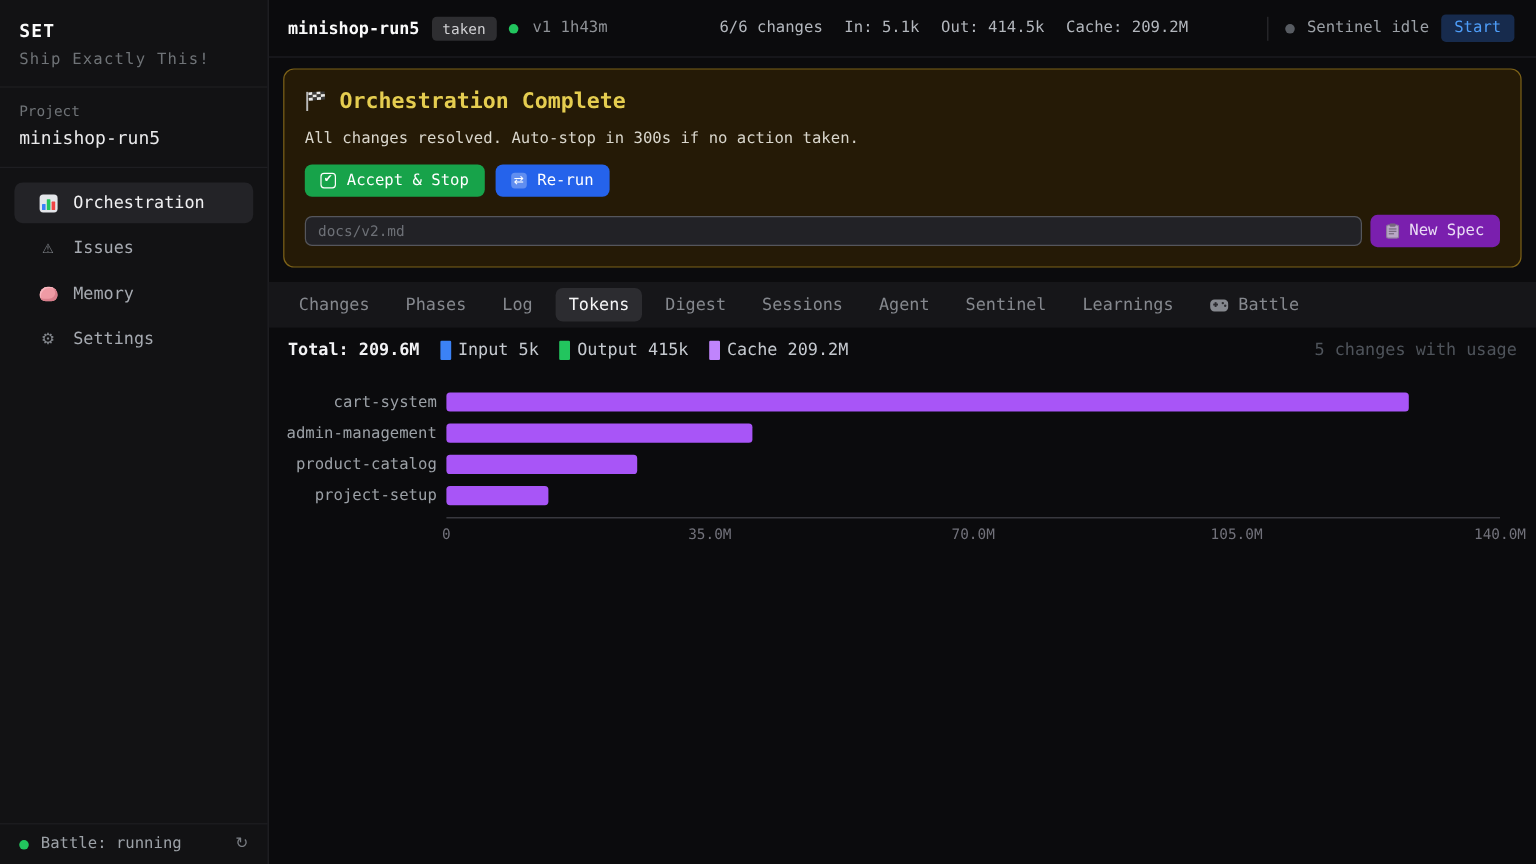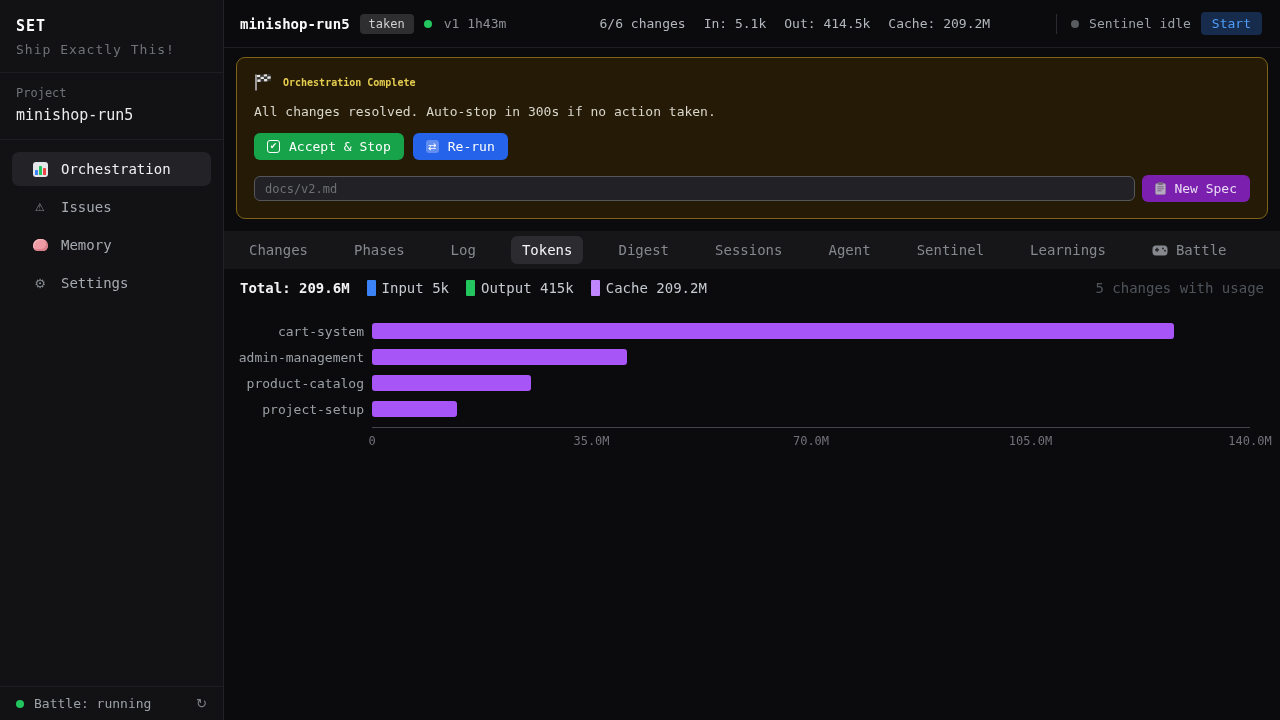--- a/index.html
+++ b/index.html
@@ -44,35 +44,35 @@
   .topbar .version { color:#8e9196; margin-left:2px; }
   .top-stats { margin-left:auto; margin-right:56px; display:flex; gap:18px; color:#b3b7bd; }
   .sentinel-group { display:flex; align-items:center; gap:10px; }
   .vdivider { width:1px; height:20px; background:#2c2c30; margin-right:4px; }
   .sentinel-label { color:#9ca1a7; }
   .start-btn { background:#172b4d; color:#4e9df8; border:none; border-radius:4px; padding:4px 11px; font-size:13px; font-family:inherit; cursor:pointer; }
 
   
   .banner { margin:9px 12px 0; background:#251a06; border:1px solid #7d6218; border-radius:9px; padding:16px 17px; }
   .banner-title-row { display:flex; align-items:center; gap:11px; }
-  .banner-title { color:#e5cd50; font-size:10px; font-weight:bold; }
+  .banner-title { color:#e5cd50; font-size:18px; font-weight:bold; }
   .banner-msg { margin-top:13px; color:#d9d6cc; font-size:13px; }
   .banner-actions { margin-top:14px; display:flex; gap:9px; }
   .btn { display:flex; align-items:center; gap:9px; border:none; border-radius:6px; height:27px; padding:0 13px; font-size:13px; font-family:inherit; color:#fff; cursor:pointer; }
   .btn-green { background:#17a34a; }
   .btn-blue { background:#2563eb; }
   .checkbox-ic { width:13px; height:13px; border:1.5px solid #fff; border-radius:3px; display:flex; align-items:center; justify-content:center; font-size:9px; line-height:1; font-family:"DejaVu Sans",sans-serif; }
   .loop-ic { width:13px; height:13px; background:rgba(255,255,255,.28); border-radius:3px; display:flex; align-items:center; justify-content:center; font-size:10px; line-height:1; font-family:"DejaVu Sans",sans-serif; }
   .spec-row { margin-top:15px; display:flex; gap:7px; align-items:center; }
   .spec-input { flex:1; height:25px; background:#222226; border:1px solid #55565c; border-radius:6px; color:#d4d4d8; font-family:inherit; font-size:12px; padding:0 10px; }
   .spec-input::placeholder { color:#6d7076; }
   .btn-purple { background:#7a1fae; color:#eadcf5; gap:8px; height:27px; }
 
   
-  .tabbar { margin-top:12px; background:#161619; height:38px; display:flex; align-items:center; gap:24px; padding:0 14px; }
+  .tabbar { margin-top:12px; background:#161619; height:38px; display:flex; align-items:center; gap:8px; padding:0 14px; }
   .tab { color:#85888e; padding:6px 11px; border-radius:6px; cursor:pointer; display:flex; align-items:center; gap:8px; font-size:14px; white-space:nowrap; }
   .tab.active { background:#2c2c30; color:#f5f5f6; }
 
   
   .token-summary { height:37px; display:flex; align-items:center; padding:0 16px; gap:17px; }
   .token-total { font-weight:bold; color:#f2f2f4; font-size:14px; }
   .legend-item { display:flex; align-items:center; gap:2px; color:#c6cad0; font-size:14px; }
   .swatch { width:9px; height:16px; margin-right:4px; border-radius:1px; }
   .usage-note { margin-left:auto; color:#4f545b; font-size:14px; }
 

